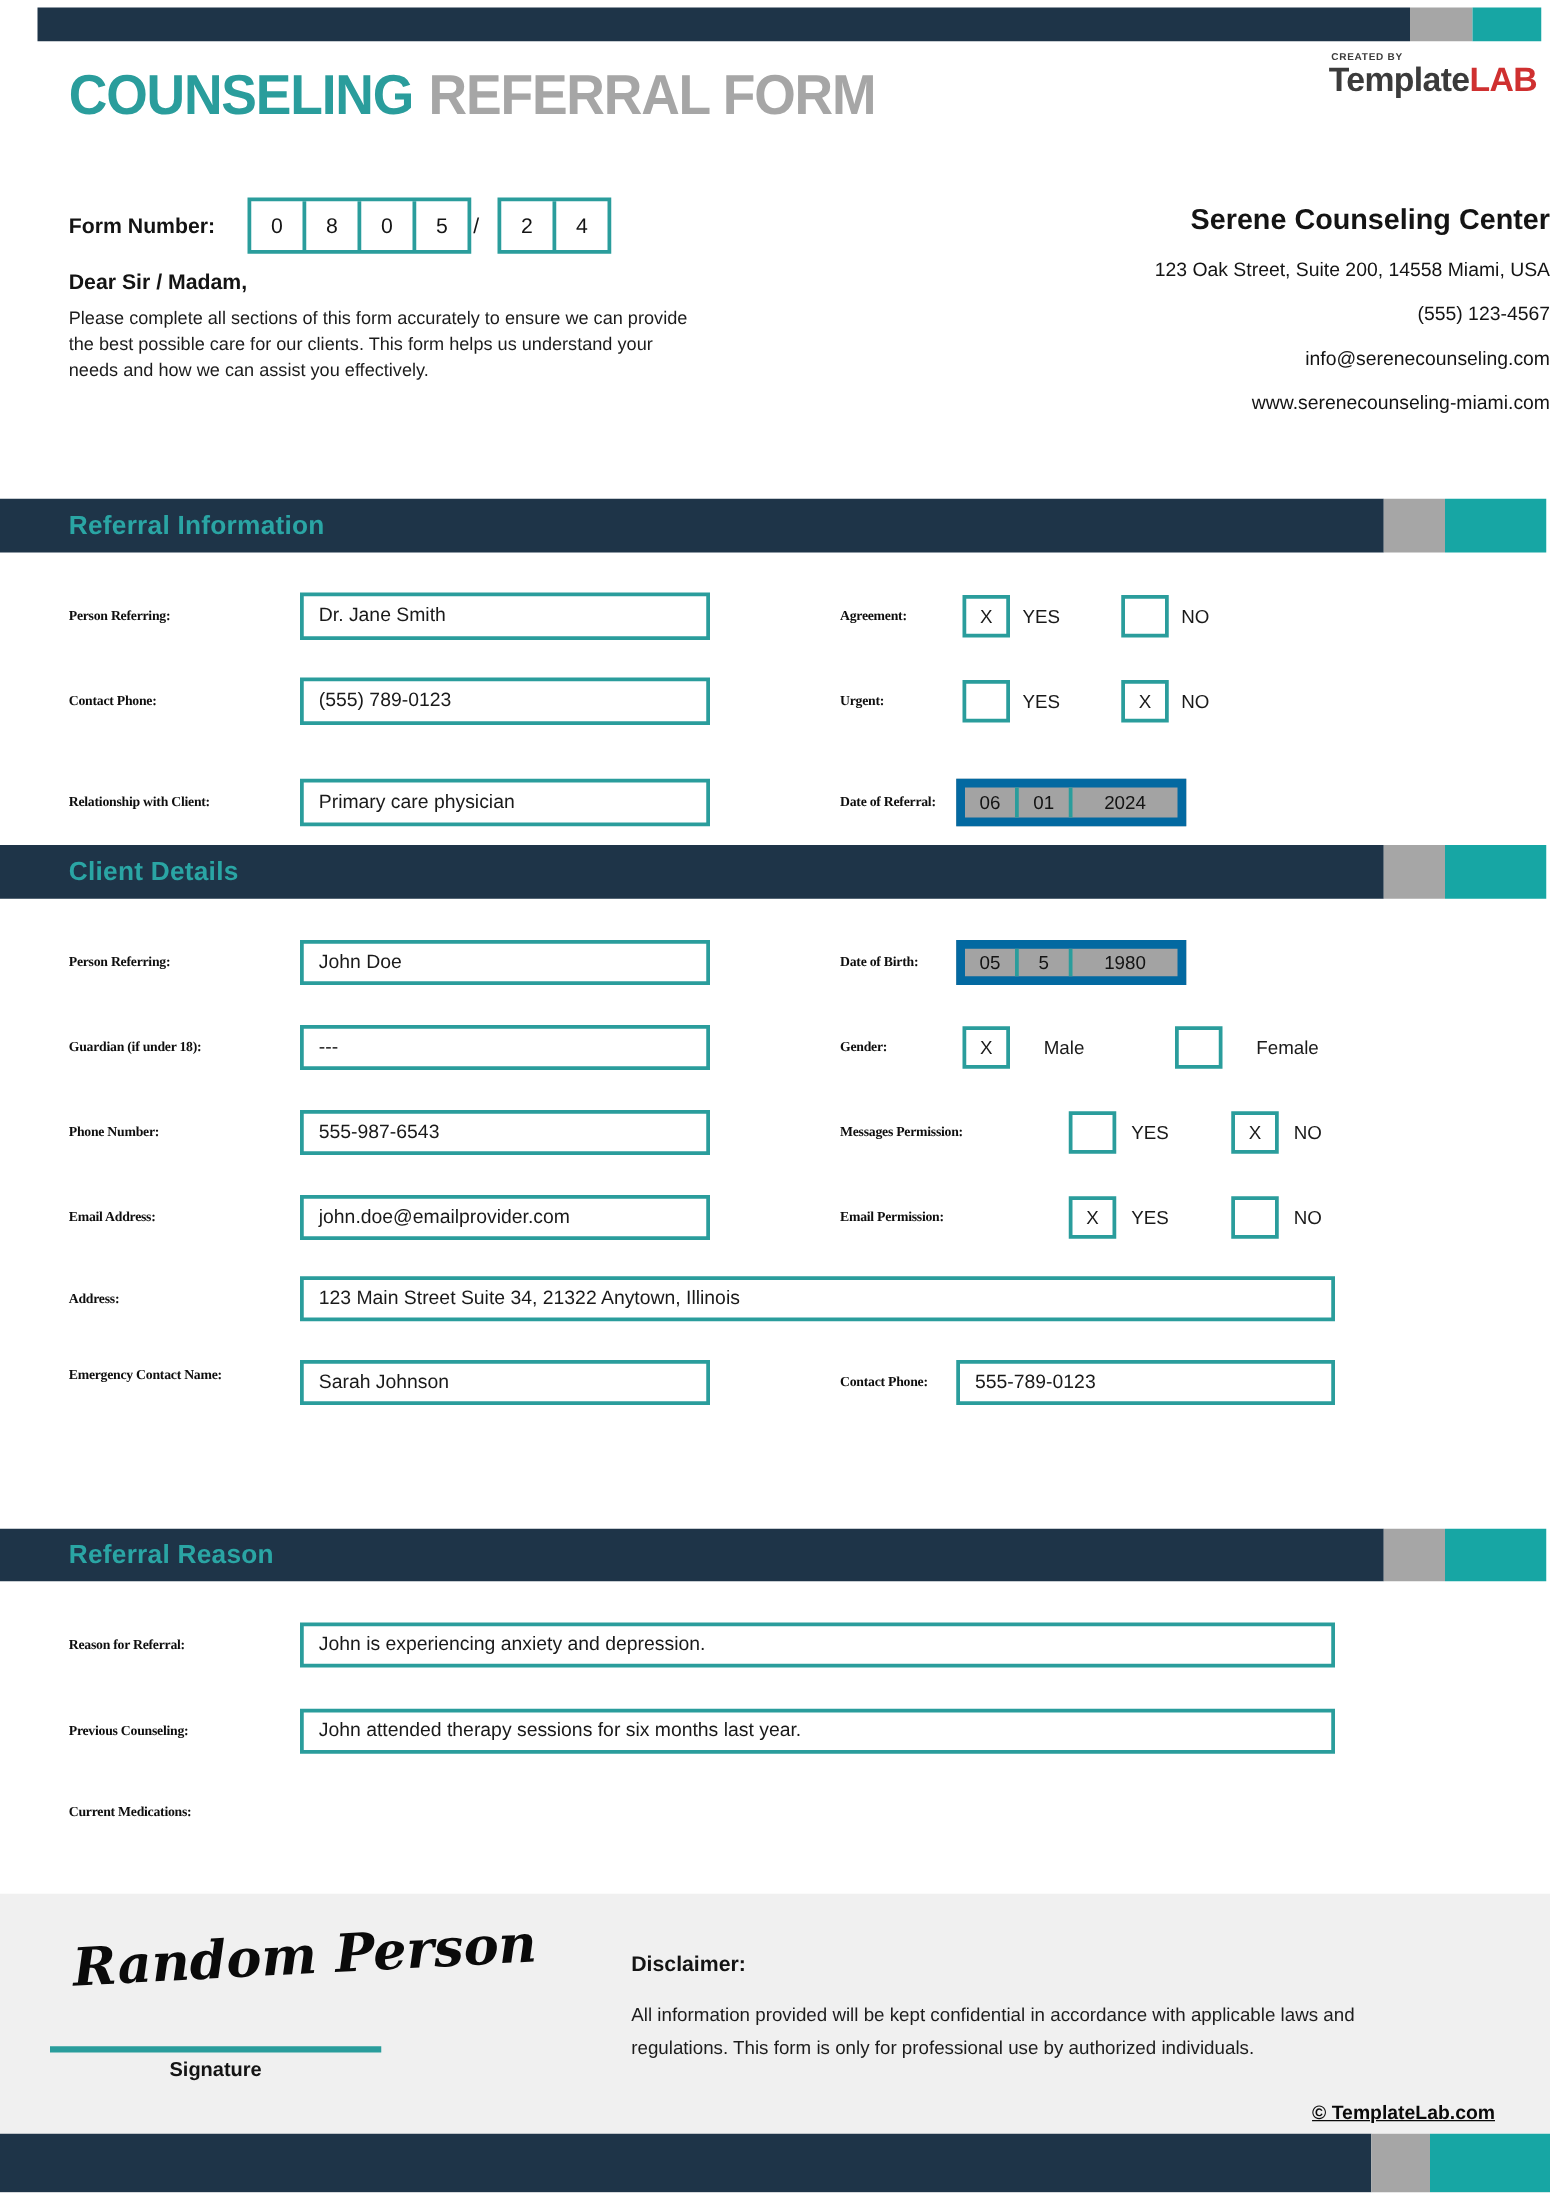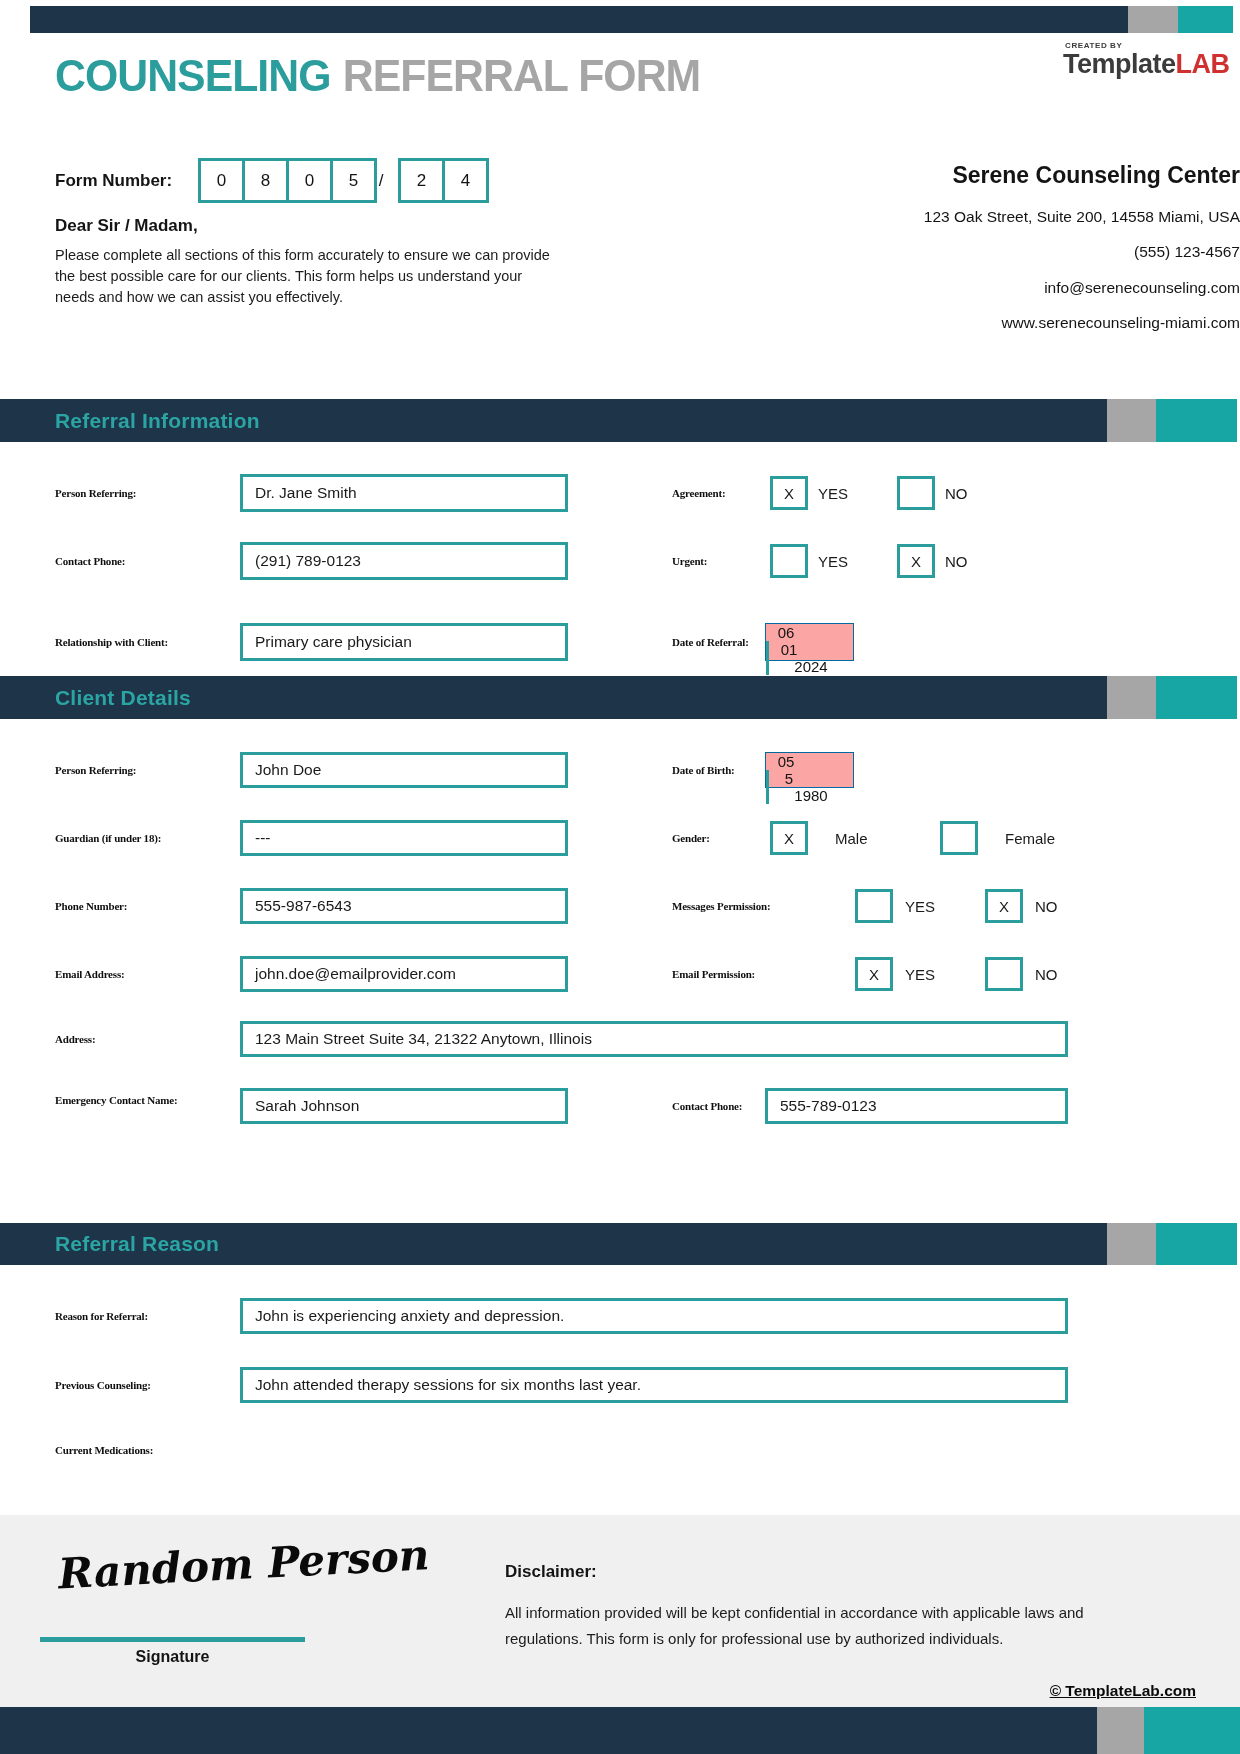--- a/index.html
+++ b/index.html
@@ -57,22 +57,22 @@
   .l-left{left:55px;} .l-right{left:628px;margin-left:44px;}
   .ibox{position:absolute;top:0;height:100%;box-sizing:border-box;border:3px solid #2a9d9c;background:#fff;
         display:flex;align-items:center;padding-left:12px;font-size:15.5px;color:#1a1a1a;white-space:nowrap;}
   .ib-left{left:240px;width:328px;}
   .ib-wide{left:240px;width:828px;}
   .ib-right{left:765px;width:303px;}
   .cb{position:absolute;width:38px;box-sizing:border-box;border:3px solid #2a9d9c;background:#fff;
       display:flex;align-items:center;justify-content:center;font-size:15px;color:#1a1a1a;}
   .h38 .cb{top:2px;height:34px;} .h36 .cb{top:1px;height:34px;}
   .cbl{position:absolute;top:0;height:100%;display:flex;align-items:center;font-size:15px;color:#1a1a1a;}
-  .date-group{position:absolute;left:765px;top:0;height:100%;display:flex;border:1px solid #0369a1;
-              box-sizing:border-box;background:#fca5a5;flex-direction:column;}
+  .date-group{position:absolute;left:765px;top:0;height:100%;display:flex;border:7px solid #0369a1;
+              box-sizing:border-box;background:#a3a3a3;}
   .date-group .cell{display:flex;align-items:center;justify-content:center;font-size:15px;
                     border-left:3px solid #2a9d9c;}
   .date-group .cell:first-child{border-left:none;}
   .dg-m{width:40px;} .dg-d{width:40px;} .dg-y{width:84px;}
   .clip2{top:2px;height:29px;overflow:hidden;display:block;line-height:21px;width:180px;
          white-space:normal;align-items:flex-start;}
 
   
   .footer{position:absolute;left:0;right:0;top:1515px;height:192px;background:#f0f0f0;}
   .sig-script{position:absolute;left:58px;top:28px;width:250px;text-align:center;
@@ -139,21 +139,21 @@
     <div class="ibox ib-left">Dr. Jane Smith</div>
     <div class="flabel l-right">Agreement:</div>
     <div class="cb" style="left:770px;">X</div>
     <div class="cbl" style="left:818px;">YES</div>
     <div class="cb" style="left:897px;"></div>
     <div class="cbl" style="left:945px;">NO</div>
   </div>
 
   <div class="frow h38" style="top:542px;">
     <div class="flabel l-left">Contact Phone:</div>
-    <div class="ibox ib-left">(291) 789-0123</div>
+    <div class="ibox ib-left">(555) 789-0123</div>
     <div class="flabel l-right">Urgent:</div>
     <div class="cb" style="left:770px;"></div>
     <div class="cbl" style="left:818px;">YES</div>
     <div class="cb" style="left:897px;">X</div>
     <div class="cbl" style="left:945px;">NO</div>
   </div>
 
   <div class="frow h38" style="top:623px;">
     <div class="flabel l-left">Relationship with Client:</div>
     <div class="ibox ib-left">Primary care physician</div>

